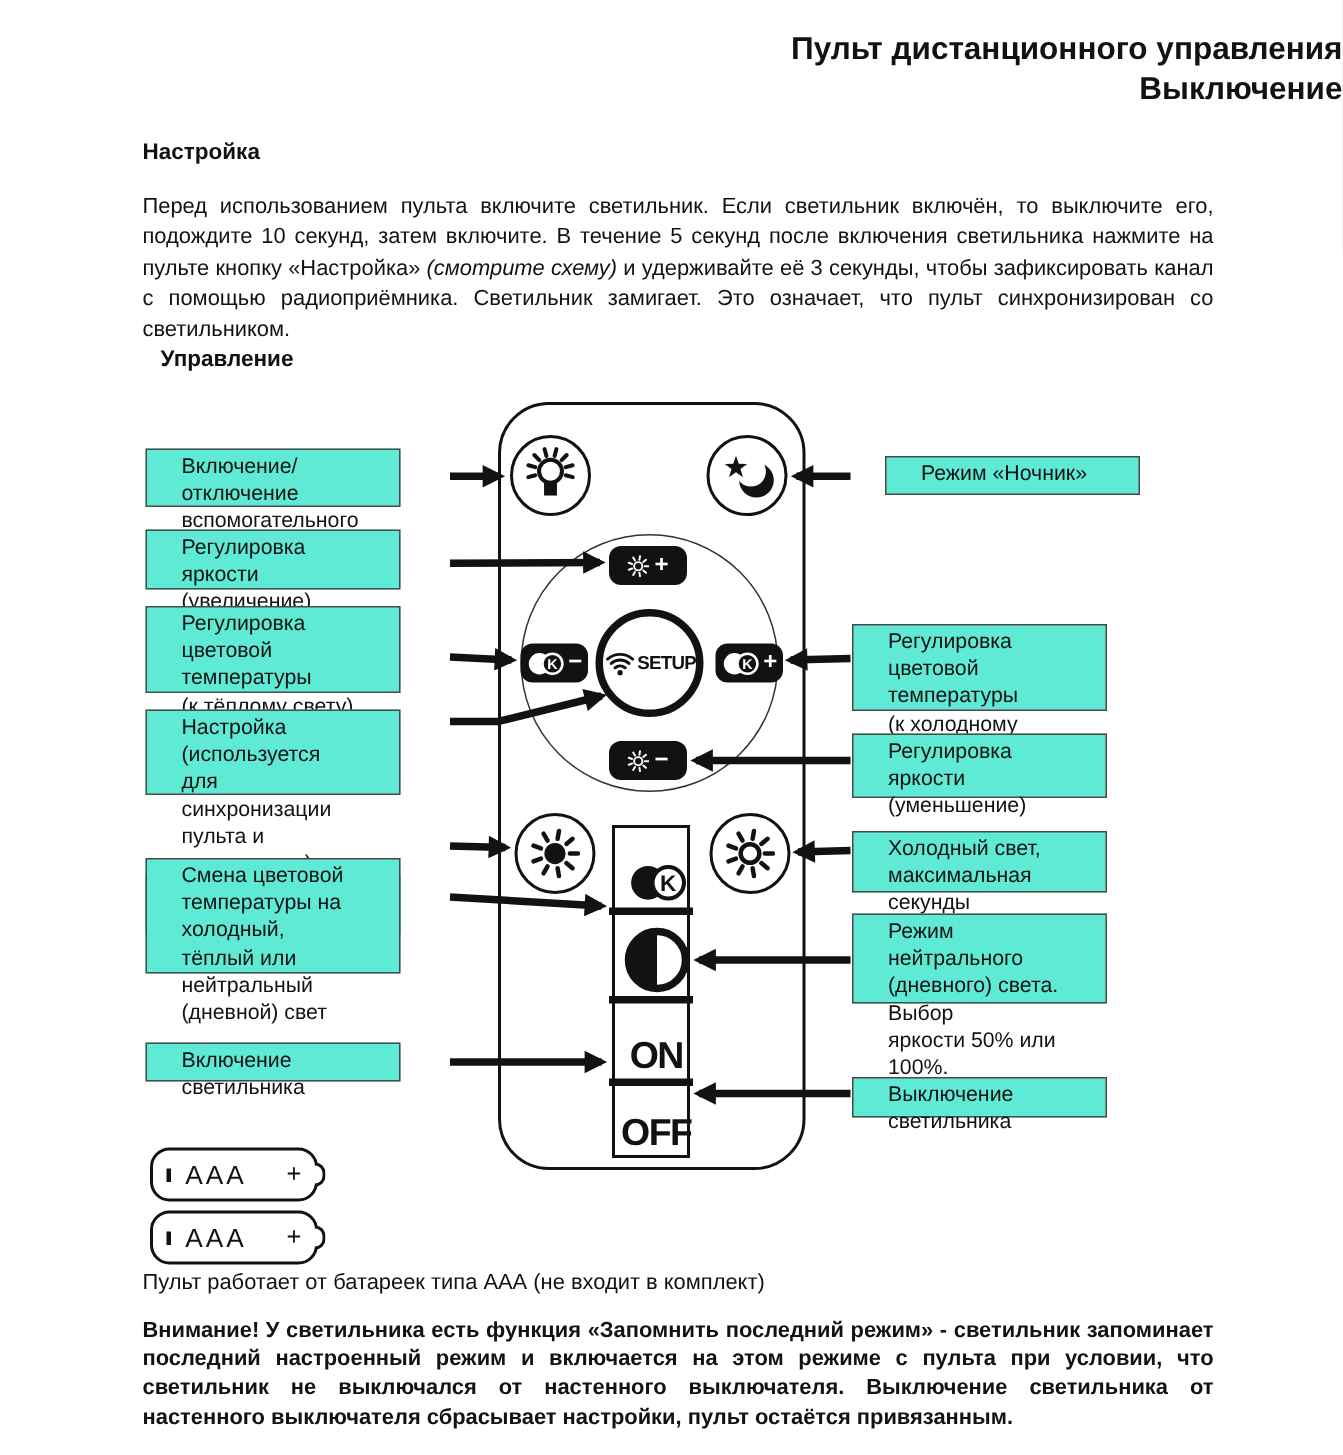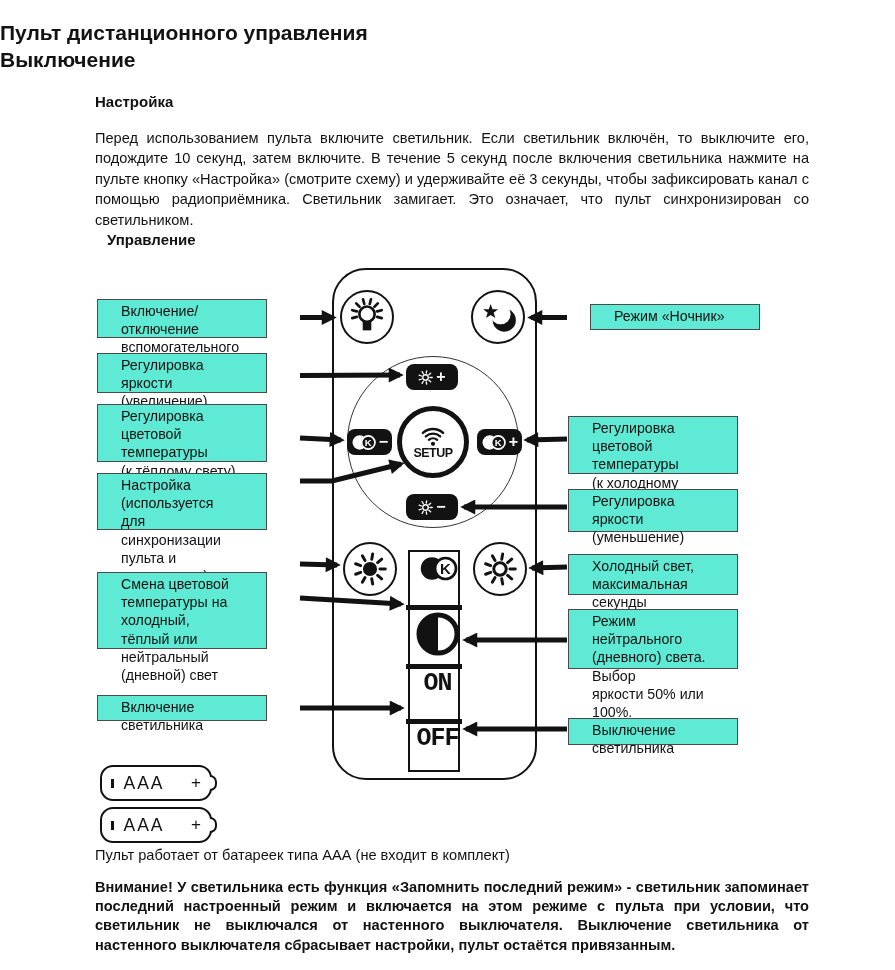--- a/index.html
+++ b/index.html
@@ -1,42 +1,42 @@
 <!DOCTYPE html>
 <html><head>
 <meta charset="utf-8">
 <style>
   html,body { margin:0; padding:0; background:#e8e8e8; }
   .page {
     position:relative; width:895px; height:970px; background:#ffffff;
     font-family:"Liberation Sans", sans-serif; color:#121212; overflow:hidden;
   }
   .abs { position:absolute; }
-  .title { left:0; right:0; top:19px; text-align:left; font-size:21px; font-weight:bold; line-height:27px; }
+  .title { left:0; right:0; top:19px; text-align:right; font-size:21px; font-weight:bold; line-height:27px; }
   .sec-h { font-size:15px; font-weight:bold; }
   .para { font-size:14.6px; line-height:20.4px; text-align:justify; }
-  .para .it { }
+  .para .it { font-style:italic; }
   .warning { font-weight:bold; line-height:19.2px; }
   .label-box {
     position:absolute; left:97px; width:170px; border:1.3px solid #4a4a4a; background:#5eead4;
     font-size:14.2px; line-height:18.2px; padding:2px 23px; white-space:pre-line; box-sizing:border-box;
   }
   .label-box.right { left:568px; }
   
   .remote-body { left:332px; top:268px; width:205px; height:512px; border:2.5px solid #121212; border-radius:34px; background:#fff; box-sizing:border-box; }
   .circle-btn { width:54px; height:54px; border:2.5px solid #121212; border-radius:50%; background:#fff; box-sizing:border-box; display:flex; align-items:center; justify-content:center; }
   .ring { left:347px; top:356px; width:172px; height:172px; border:1.5px solid #333; border-radius:50%; box-sizing:border-box; }
   .pill-btn { background:#121212; border-radius:8px; color:#fff; display:flex; align-items:center; justify-content:center; gap:3px; box-sizing:border-box; }
   .pill-sign { color:#fff; font-weight:bold; font-size:16px; line-height:1; }
   .setup-btn { left:397px; top:406px; width:72px; height:72px; border:5px solid #121212; border-radius:50%; background:#fff; box-sizing:border-box;
-               display:flex; flex-direction:column; align-items:center; justify-content:center; }
+               display:flex; flex-direction:row; align-items:center; justify-content:center; }
   .setup-label { font-size:12.5px; font-weight:bold; letter-spacing:-0.5px; margin-top:-1px; }
   .column { left:408px; top:550px; width:52px; height:222px; border:2px solid #121212; background:#fff; box-sizing:border-box; }
   .col-sep { position:absolute; left:406px; width:56px; height:5px; background:#121212; }
-  .col-cell { position:absolute; left:408px; width:59px; display:flex; align-items:flex-start; justify-content:center;font-family:Liberation Mono, monospace; }
+  .col-cell { position:absolute; left:408px; width:59px; display:flex; align-items:flex-end; justify-content:center; }
   .onoff { font-size:25px; font-weight:bold; letter-spacing:-1px; }
   
   .battery { position:absolute; left:100px; width:112px; height:36px; border:2.5px solid #121212; border-radius:13px; box-sizing:border-box;
              display:flex; align-items:center; background:#fff;justify-content:space-between; }
   .bat-tick { width:2.5px; height:9px; background:#121212; margin-left:9px; }
   .bat-aaa { font-size:17.5px; letter-spacing:2px; margin-left:10px; }
   .bat-plus { margin-left:auto; margin-right:9px; font-size:17px; }
   .bat-nub { position:absolute; left:210px; width:7px; height:16px; border:2.5px solid #121212; border-left:none; border-radius:0 7px 7px 0; box-sizing:border-box; background:#fff; }
   svg text { font-family:"Liberation Sans", sans-serif; }
   .arrows { left:0; top:0; pointer-events:none; }

